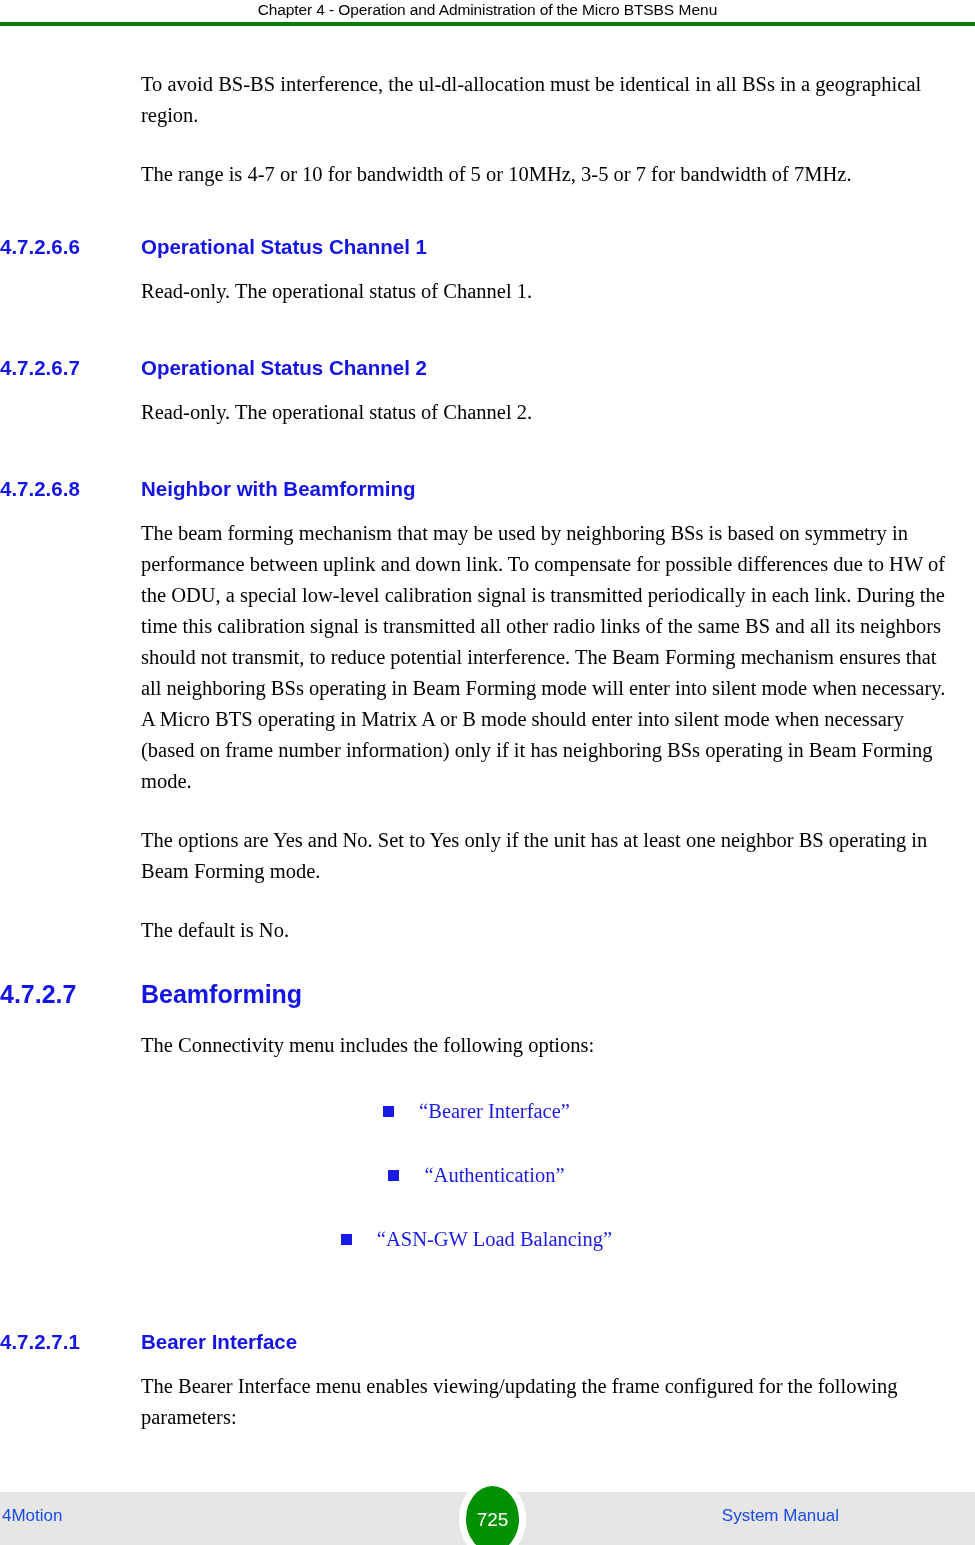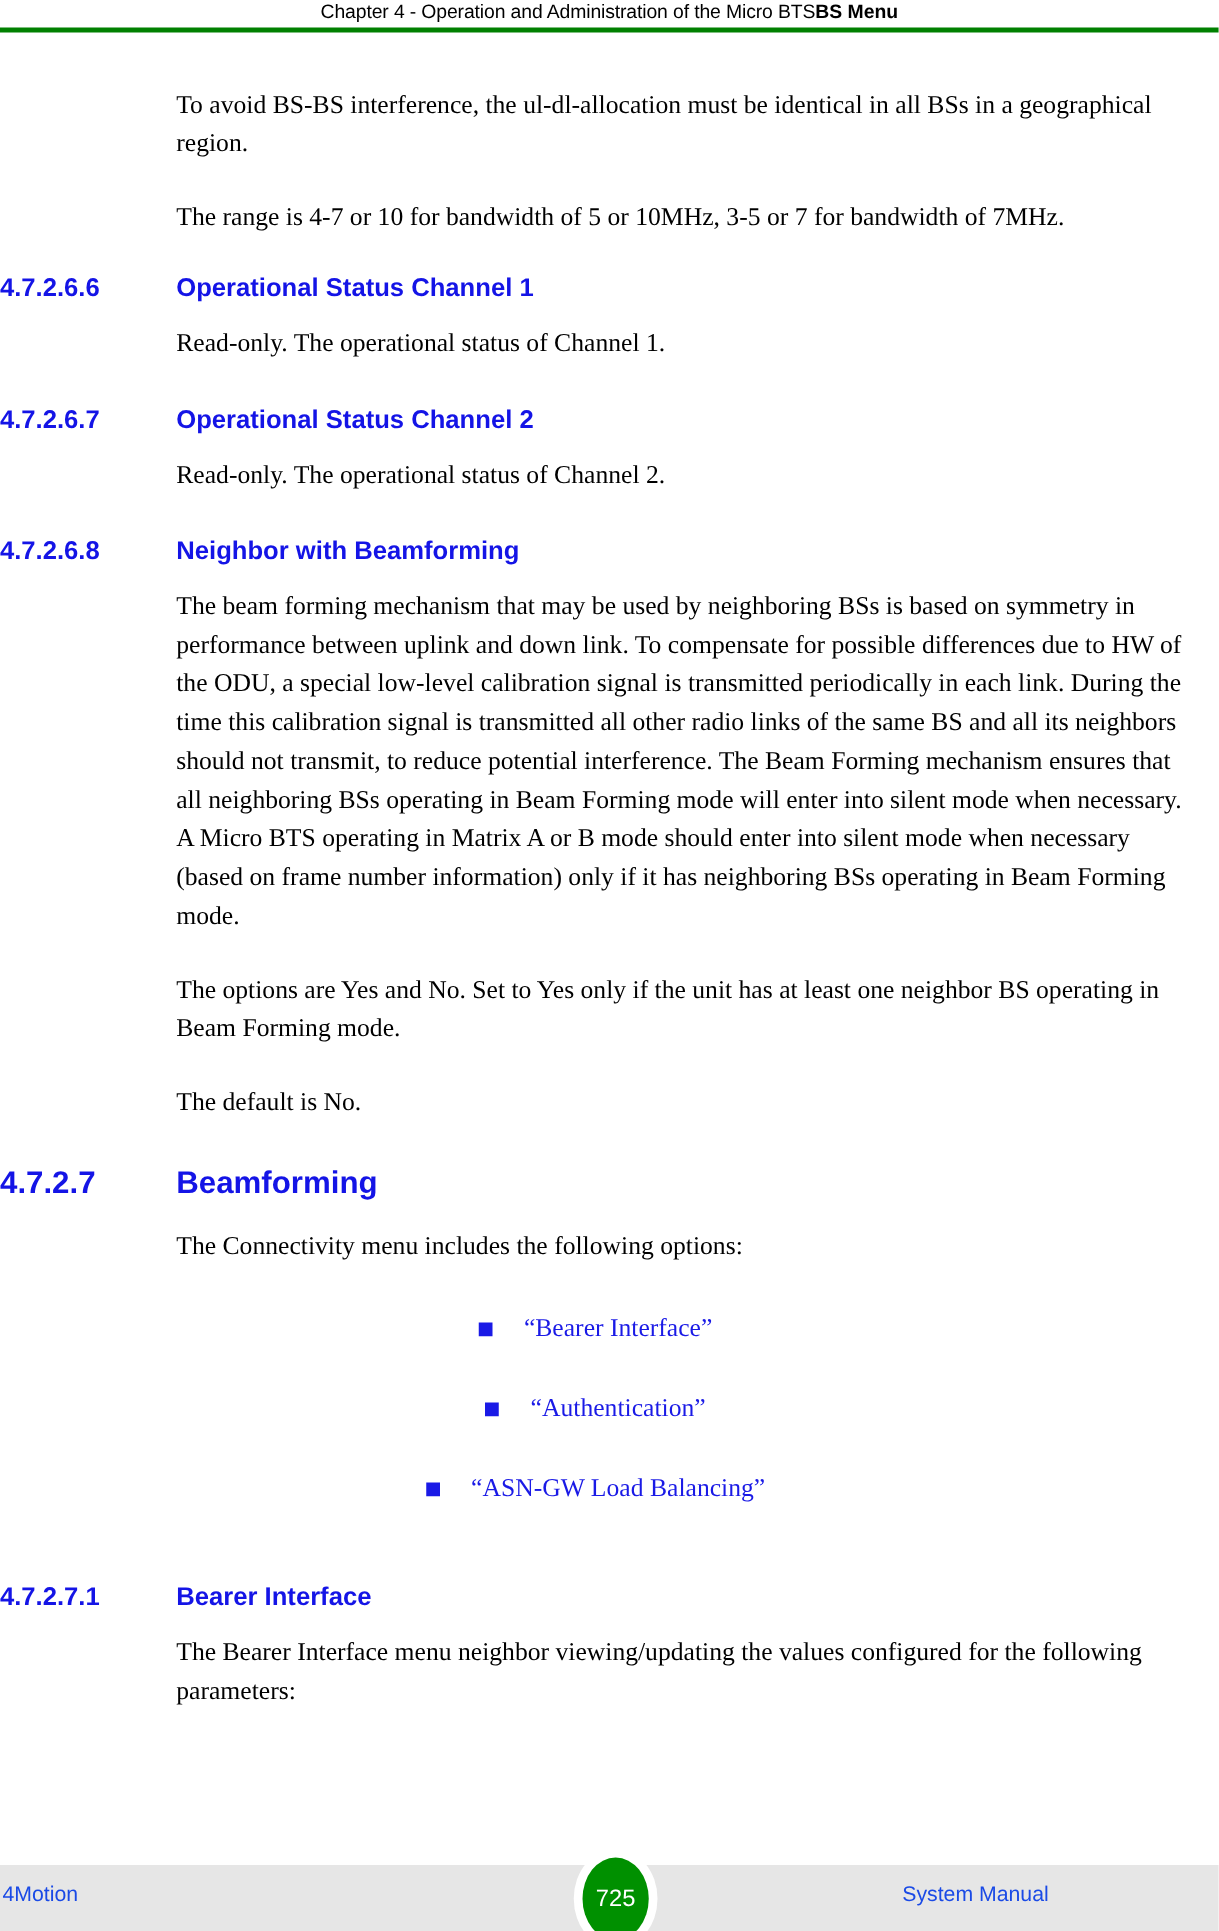--- a/index.html
+++ b/index.html
@@ -34,21 +34,21 @@
   .hdr-left {
     font-family: "Liberation Sans", sans-serif;
     font-size: 15.5px;
     color: #000000;
     letter-spacing: -0.1px;
     white-space: nowrap;
   }
   .hdr-right {
     font-family: "Liberation Sans", sans-serif;
     font-size: 15.5px;
-    font-weight: bold;
+    font-weight: normal;
     color: #000000;
     white-space: nowrap;
   }
   .hdr-rule {
     position: absolute;
     left: 0;
     top: 22px;
     width: 975px;
     height: 4px;
     background: #008000;
@@ -87,20 +87,21 @@
     padding-left: 0px;
     box-sizing: border-box;
   }
   .heading .ttl {
     flex: 1 1 auto;
   }
 
   .h4 {
     font-size: 20.5px;
     line-height: 26px;
+    margin-top: 16px;
   }
   .h3 {
     font-size: 25px;
     line-height: 32px;
   }
 
   
   ul.xref-list {
     list-style: none;
     margin: 0;
@@ -275,21 +276,21 @@
     </li>
   </ul>
 
   <div class="gap-24"></div>
 
   <div class="heading h4">
     <div class="num">4.7.2.7.1</div>
     <div class="ttl">Bearer Interface</div>
   </div>
   <div class="gap-16"></div>
-  <p class="body">The Bearer Interface menu neighbor viewing/updating the values configured for the following parameters:</p>
+  <p class="body">The Bearer Interface menu enables viewing/updating the frame configured for the following parameters:</p>
 
 </div>
 
 <div class="page-footer">
   <div class="footer-inner">
     <div class="ftr-left">4Motion</div>
     <div class="ftr-page-badge">
       <span>725</span>
     </div>
     <div class="ftr-right">System Manual</div>

